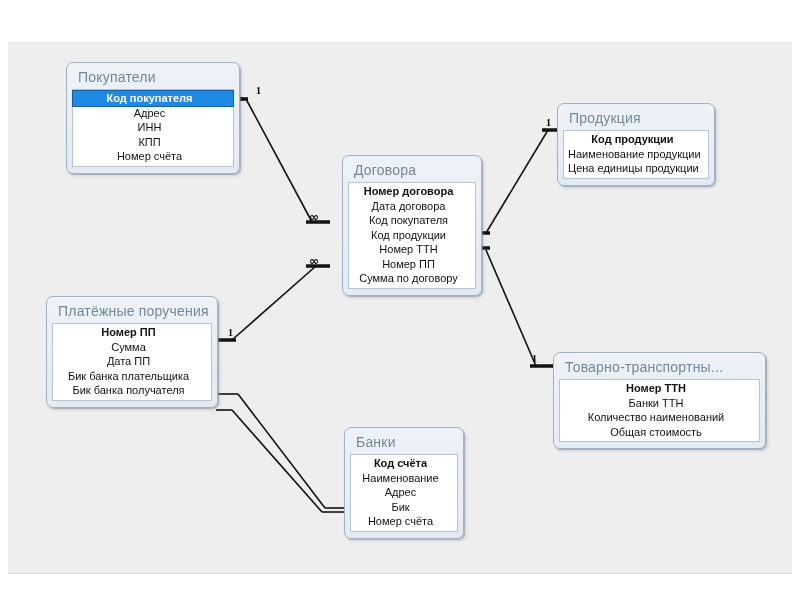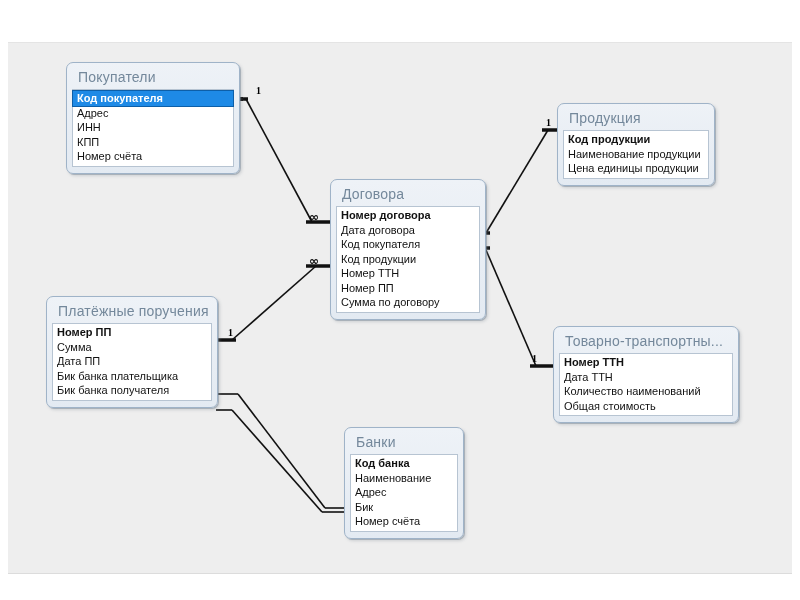--- a/index.html
+++ b/index.html
@@ -45,20 +45,21 @@
     border:1px solid #b7c4d2;
     padding:1px 0 2px 0;
   }
   .tbl .fld{
     font-size:11px;
     color:#111111;
     line-height:14.5px;
     padding:0 11px 0 4px;
     white-space:nowrap;
     overflow:hidden;
+    text-align:center;
   }
   .tbl .fld.pk{font-weight:bold;}
   .tbl .fld.sel{
     background:#1e8ae6;
     color:#ffffff;
     font-weight:bold;
     outline:1px solid #0d5fa8;
   }
 
   
@@ -132,21 +133,21 @@
     <div class="cap">Покупатели</div>
     <div class="fields">
       <div class="fld sel">Код покупателя</div>
       <div class="fld">Адрес</div>
       <div class="fld">ИНН</div>
       <div class="fld">КПП</div>
       <div class="fld">Номер счёта</div>
     </div>
   </div>
 
-  <div class="tbl" id="t-dogovora" style="left:330px;top:155px;width:156px;margin-top:24px;">
+  <div class="tbl" id="t-dogovora" style="left:342px;top:155px;width:140px;">
     <div class="cap">Договора</div>
     <div class="fields">
       <div class="fld pk">Номер договора</div>
       <div class="fld">Дата договора</div>
       <div class="fld">Код покупателя</div>
       <div class="fld">Код продукции</div>
       <div class="fld">Номер ТТН</div>
       <div class="fld">Номер ПП</div>
       <div class="fld">Сумма по договору</div>
     </div>
@@ -168,31 +169,31 @@
       <div class="fld">Сумма</div>
       <div class="fld">Дата ПП</div>
       <div class="fld">Бик банка плательщика</div>
       <div class="fld">Бик банка получателя</div>
     </div>
   </div>
 
   <div class="tbl" id="t-banki" style="left:344px;top:427px;width:120px;">
     <div class="cap">Банки</div>
     <div class="fields">
-      <div class="fld pk">Код банка</div>
+      <div class="fld pk">Код счёта</div>
       <div class="fld">Наименование</div>
       <div class="fld">Адрес</div>
       <div class="fld">Бик</div>
       <div class="fld">Номер счёта</div>
     </div>
   </div>
 
-  <div class="tbl" id="t-ttn" style="left:553px;top:326px;width:186px;">
+  <div class="tbl" id="t-ttn" style="left:553px;top:352px;width:213px;">
     <div class="cap">Товарно-транспортны...</div>
     <div class="fields">
       <div class="fld pk">Номер ТТН</div>
-      <div class="fld">Дата ТТН</div>
+      <div class="fld">Банки ТТН</div>
       <div class="fld">Количество наименований</div>
       <div class="fld">Общая стоимость</div>
     </div>
   </div>
 
 </div>
 
 </body></html>

